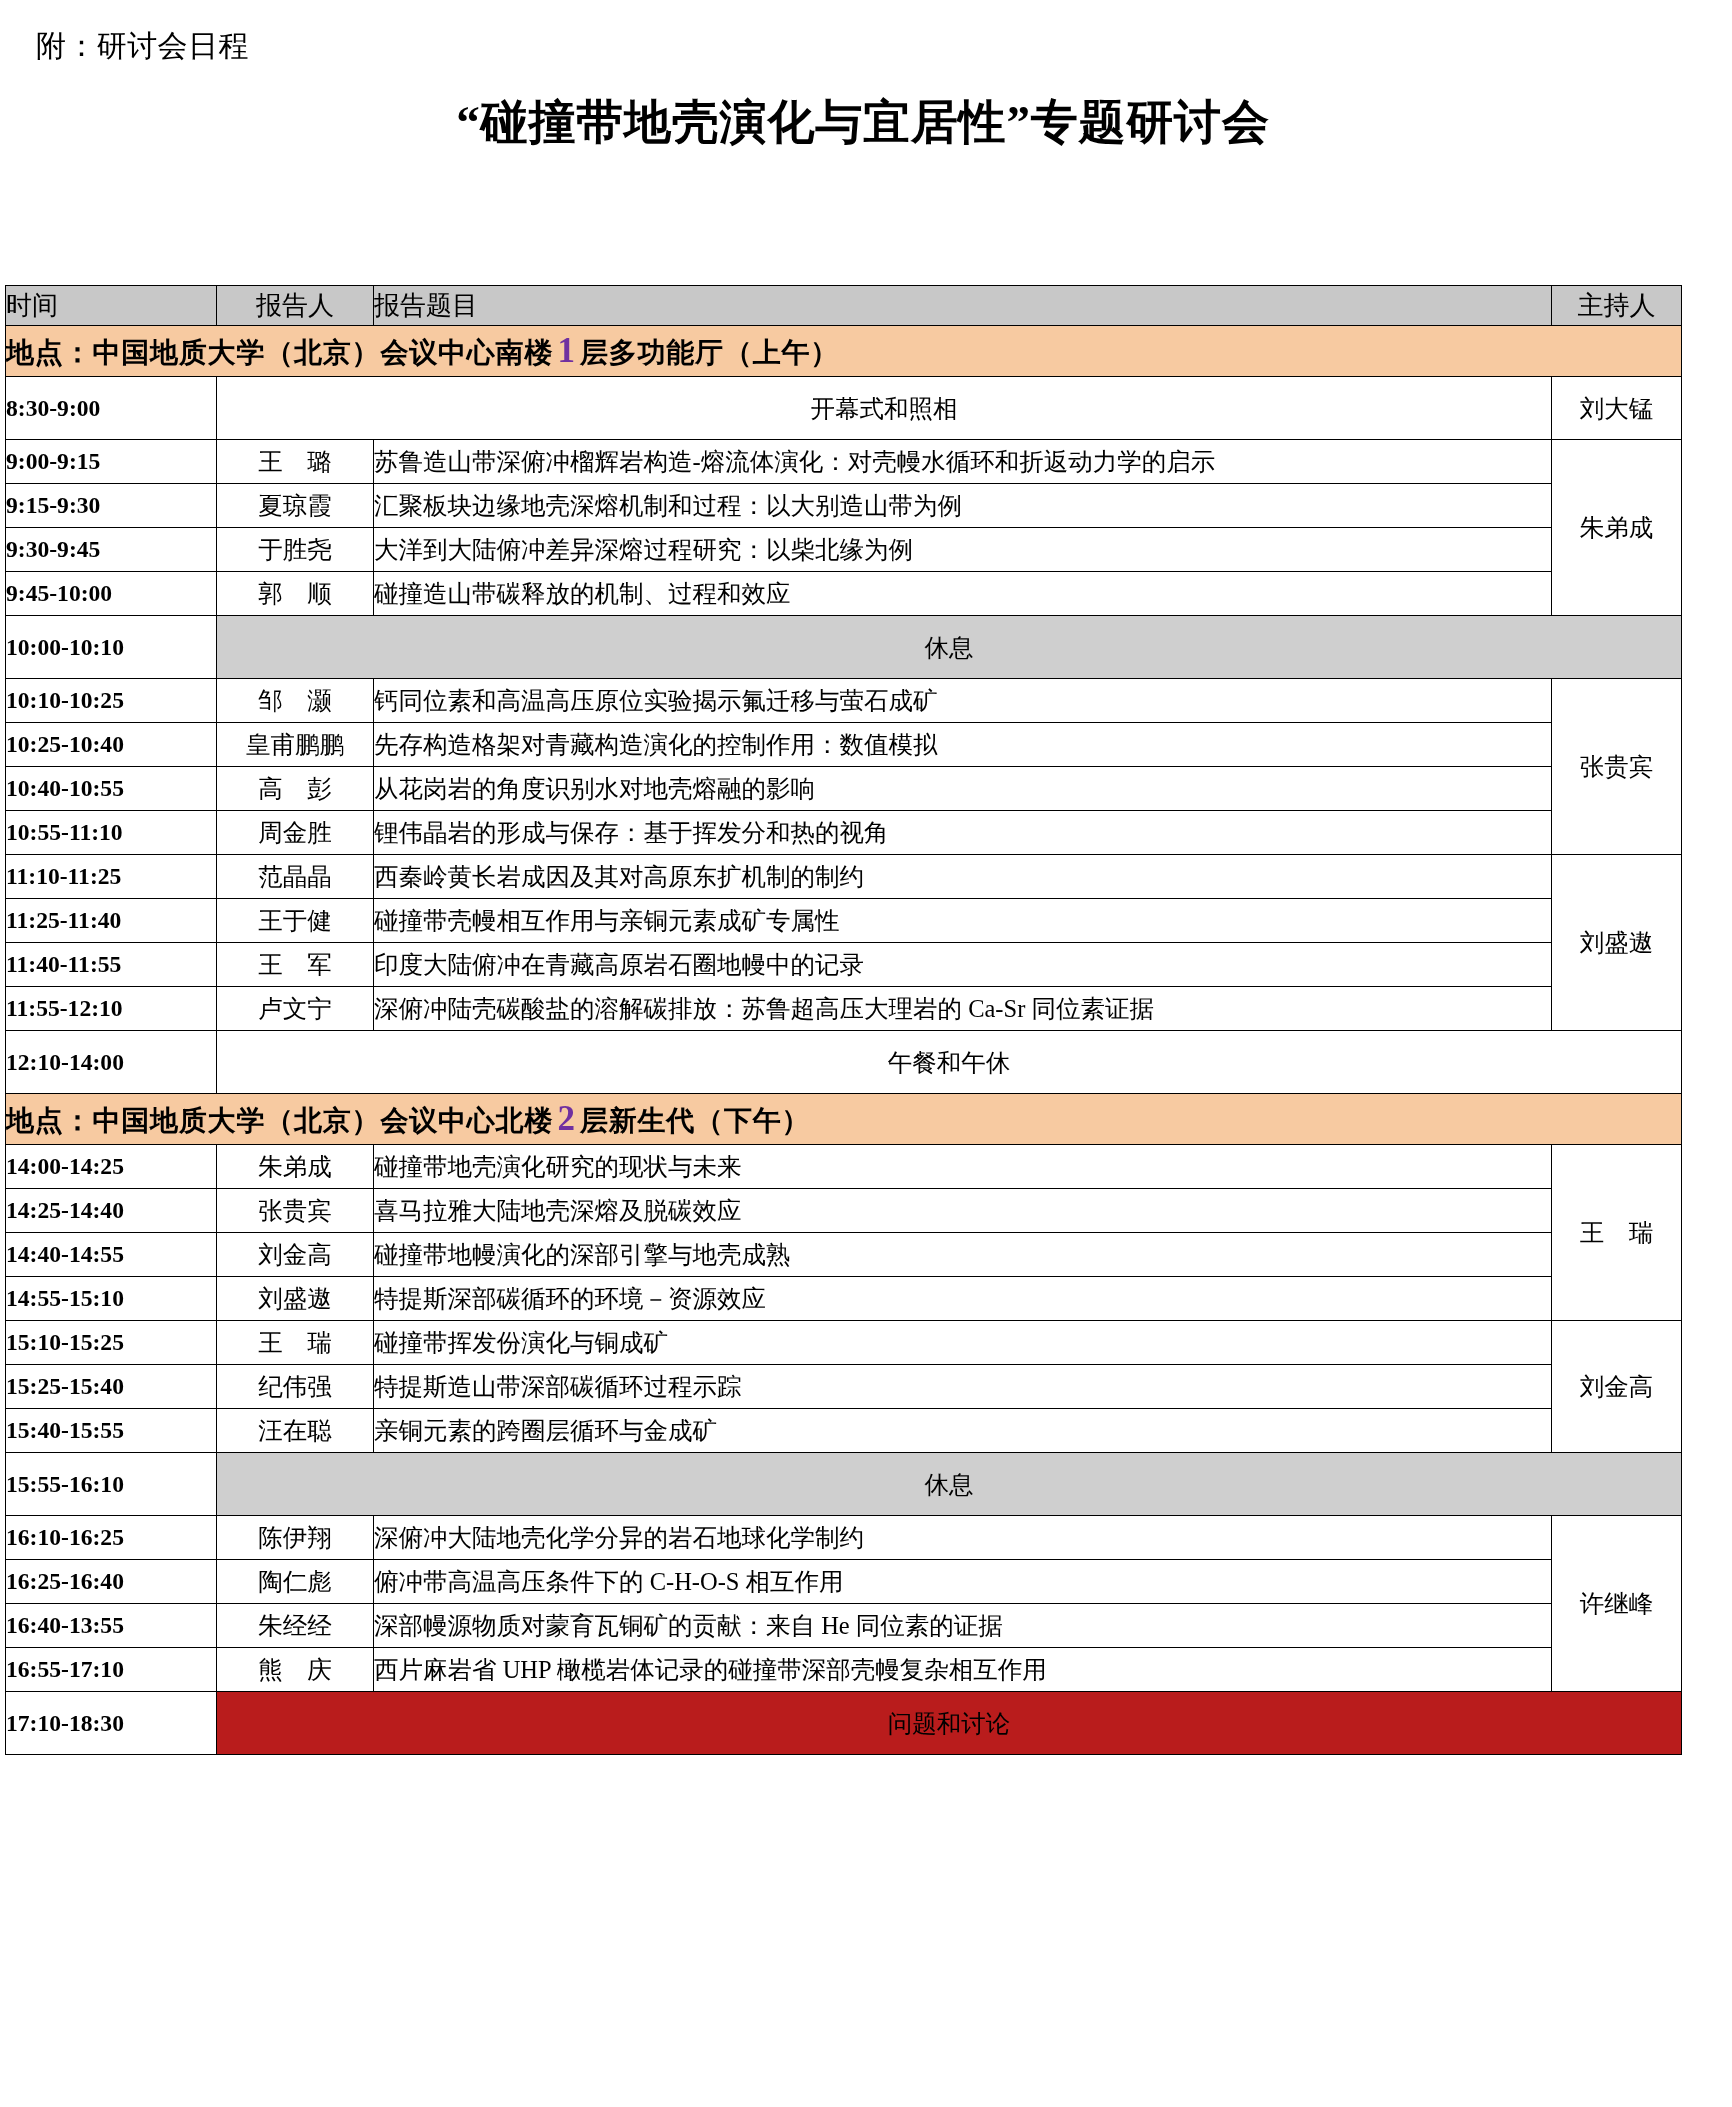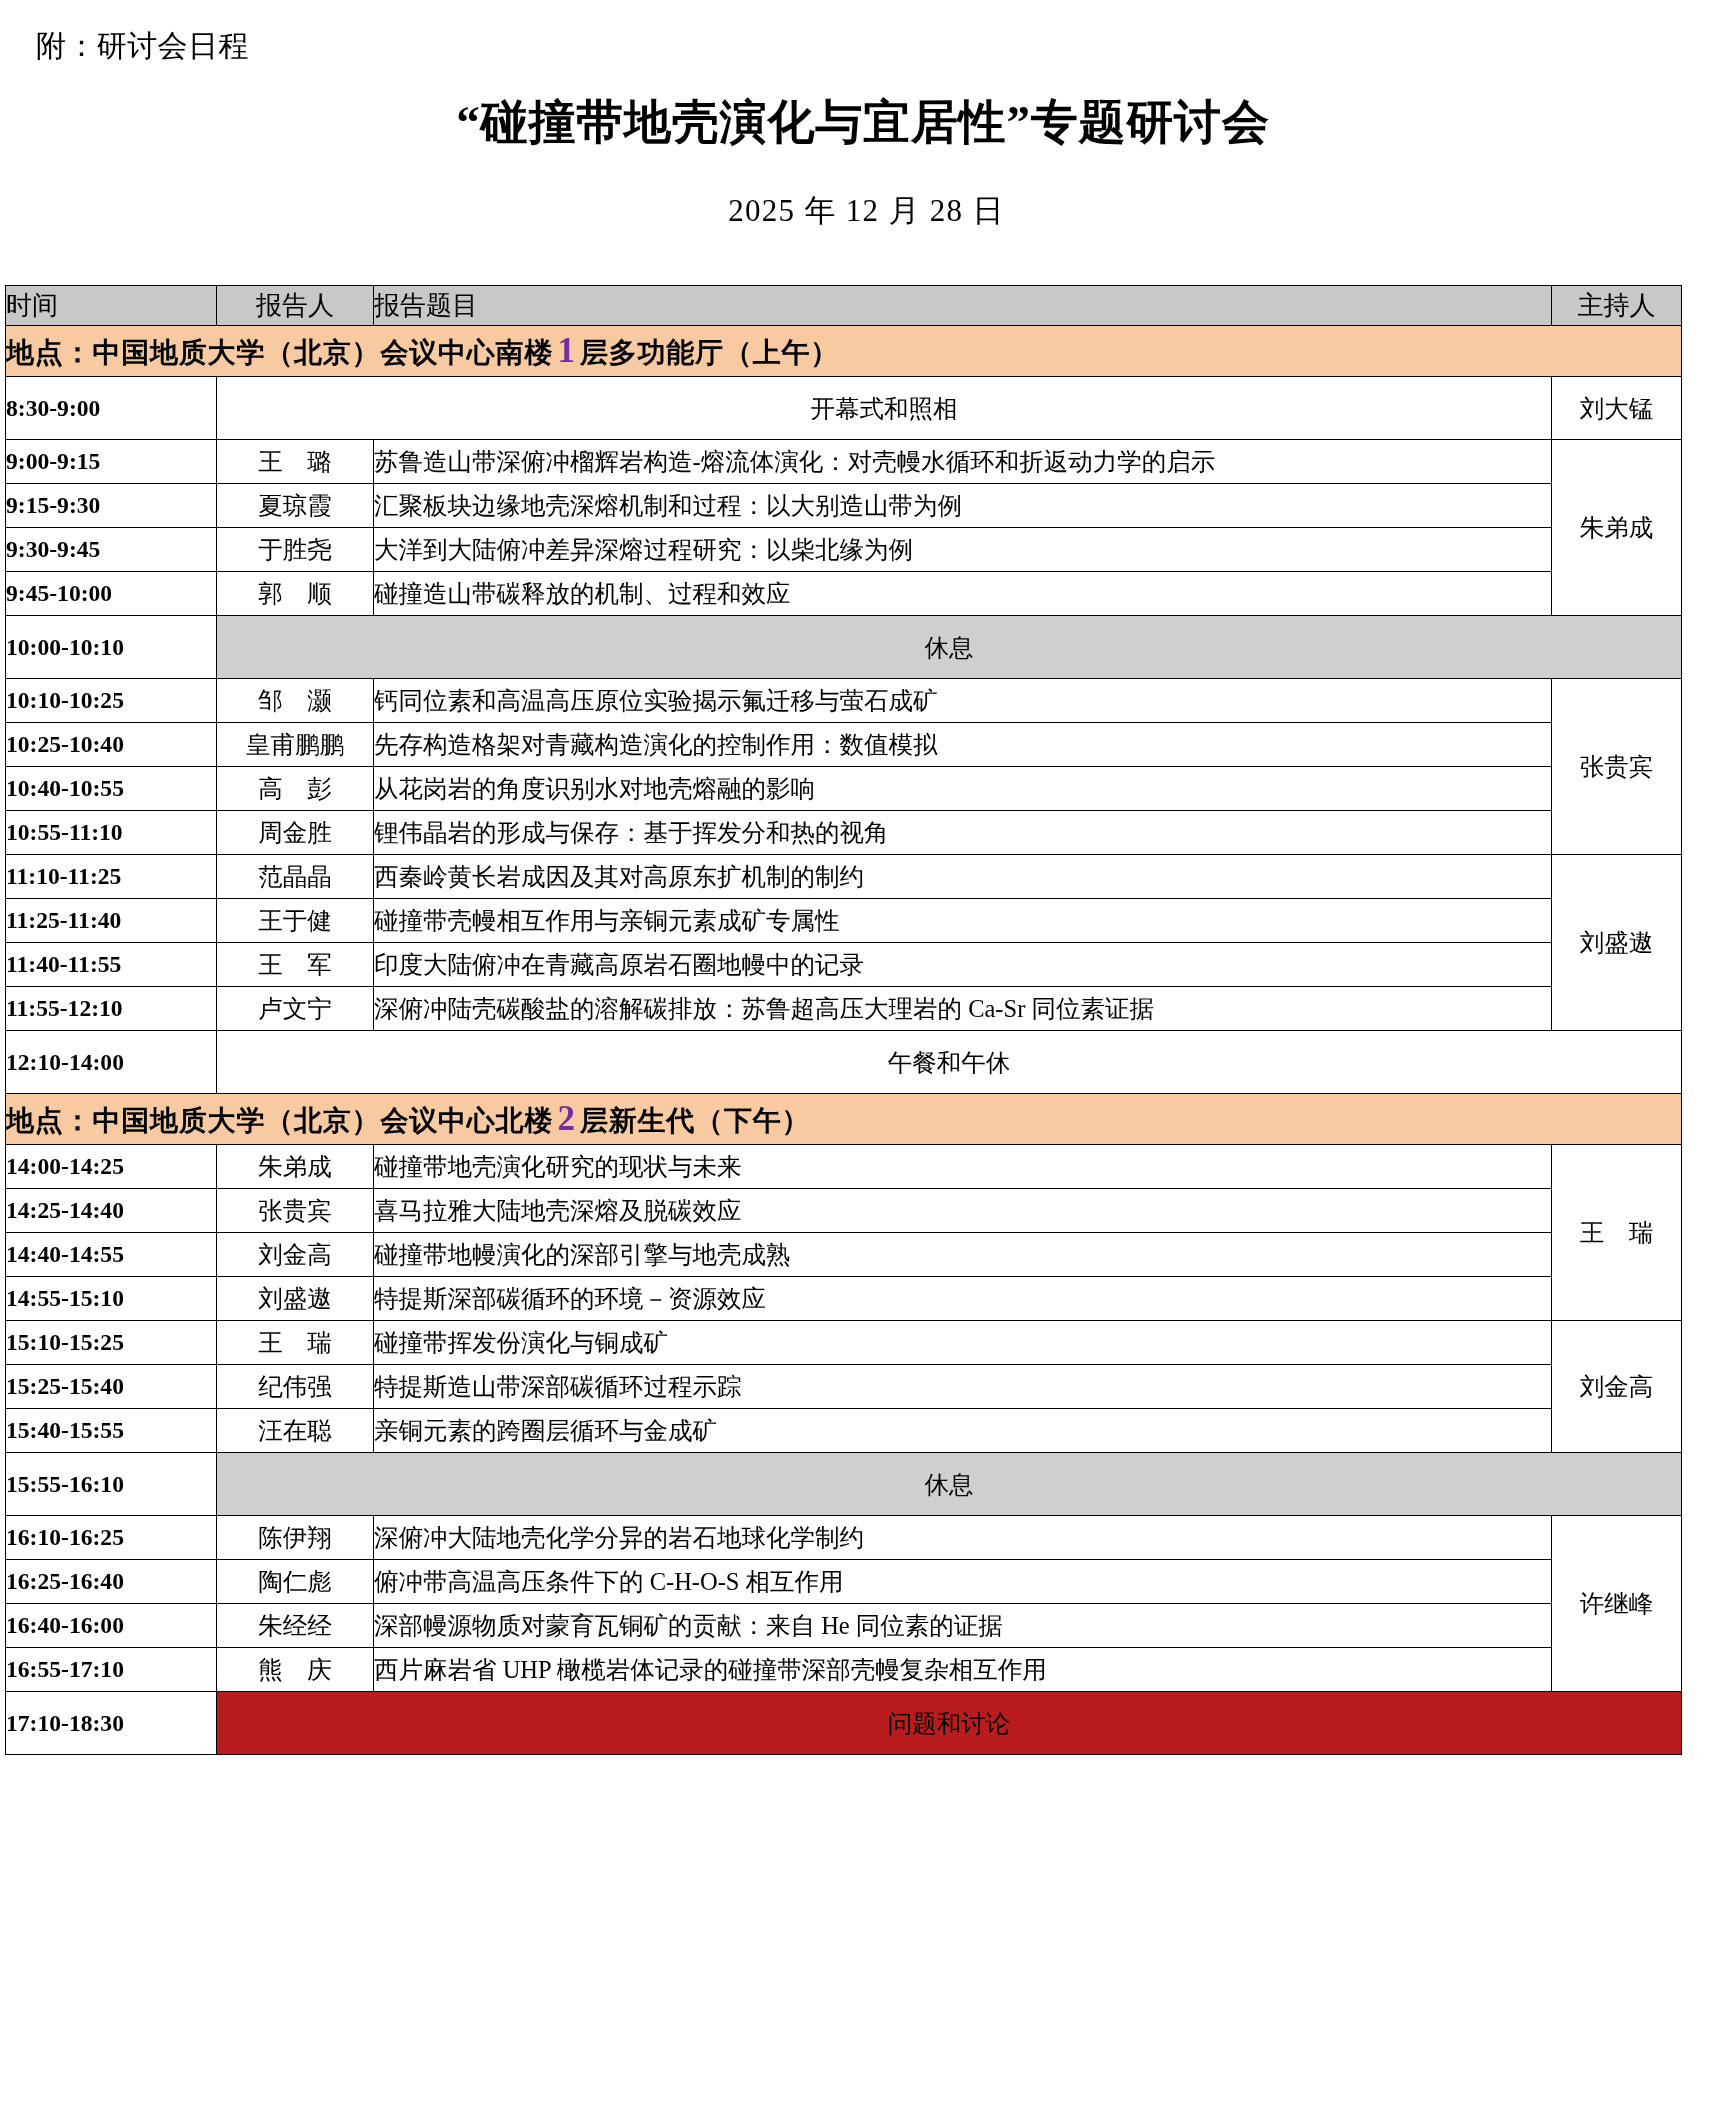--- a/index.html
+++ b/index.html
@@ -133,21 +133,20 @@
   td.white   { background: #ffffff; }
   td.tall    { height: 63px; }
 </style>
 </head>
 <body>
 
 <div class="page">
 
   <div class="attach-line">附：研讨会日程</div>
   <div class="doc-title">“碰撞带地壳演化与宜居性”专题研讨会</div>
-  <div class="doc-date">2025 年 12 月 28 日</div>
 
   <div class="sched-wrap">
     <table class="sched">
       <colgroup>
         <col class="c-time">
           <col class="c-spk">
           <col class="c-title">
           <col class="c-chair">
       </colgroup>
       <thead>
@@ -287,21 +286,21 @@
             <td class="spk">陈伊翔</td>
             <td class="ttl">深俯冲大陆地壳化学分异的岩石地球化学制约</td>
             <td class="chair" rowspan="4">许继峰</td>
           </tr>
           <tr>
             <td class="time">16:25-16:40</td>
             <td class="spk">陶仁彪</td>
             <td class="ttl">俯冲带高温高压条件下的 C-H-O-S 相互作用</td>
           </tr>
           <tr>
-            <td class="time">16:40-16:00</td>
+            <td class="time">16:40-13:55</td>
             <td class="spk">朱经经</td>
             <td class="ttl">深部幔源物质对蒙育瓦铜矿的贡献：来自 He 同位素的证据</td>
           </tr>
           <tr>
             <td class="time">16:55-17:10</td>
             <td class="spk">熊　庆</td>
             <td class="ttl">西片麻岩省 UHP 橄榄岩体记录的碰撞带深部壳幔复杂相互作用</td>
           </tr>
           <tr>
             <td class="time">17:10-18:30</td>

